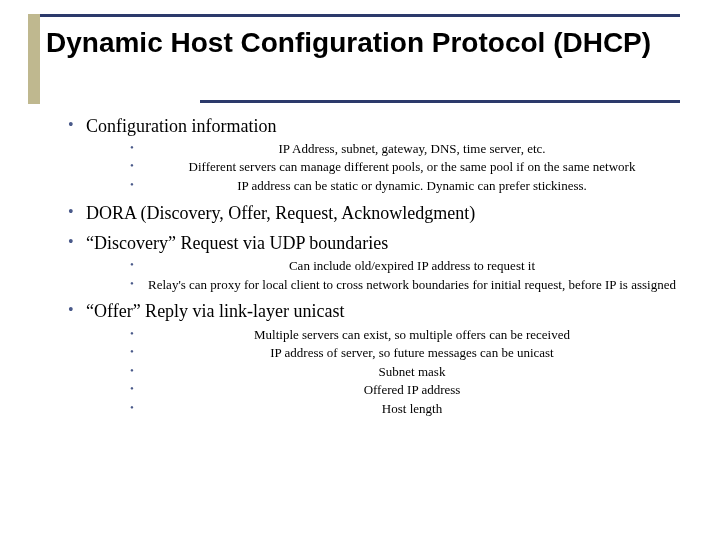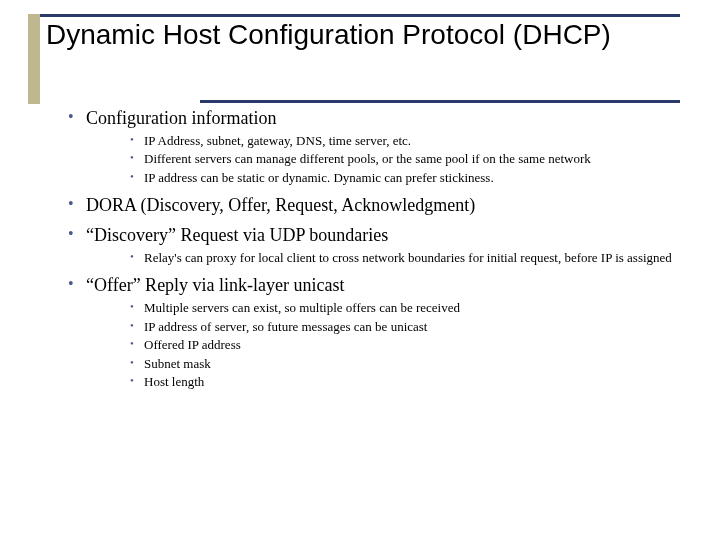--- a/index.html
+++ b/index.html
@@ -27,25 +27,25 @@
   .title-block .accent {
     position: absolute;
     left: 28px;
     top: 14px;
     width: 12px;
     height: 90px;
     background: #bfb88f;
   }
   .title-block h1 {
     font-family: Arial, Helvetica, sans-serif;
-    font-weight: 400;
+    font-weight: 700;
     font-size: 28px;
     line-height: 1.2;
     margin-left: 6px;
-    margin-top: 0;
+    margin-top: 8px;
     position: relative;
     z-index: 2;
   }
   .title-block .bottom-rule {
     position: absolute;
     left: 200px;
     right: 40px;
     top: 100px;
     height: 3px;
     background: #2c3a6b;
@@ -72,20 +72,21 @@
   }
   ul.sub {
     margin: 2px 0 4px 42px;
   }
   li.l2 {
     position: relative;
     padding-left: 16px;
     font-size: 13px;
     line-height: 1.35;
     margin-top: 1px;
+    text-align: center;
   }
   li.l2::before {
     content: "•";
     position: absolute;
     left: 2px;
     top: 0;
     color: #4a5a8a;
     font-size: 11px;
   }
 </style>
@@ -111,29 +112,30 @@
       </ul>
     </li>
 
     <li class="l1">
       <span>DORA (Discovery, Offer, Request, Acknowledgment)</span>
     </li>
 
     <li class="l1">
       <span>“Discovery” Request via UDP boundaries</span>
       <ul class="sub">
+        <li class="l2">Can include old/expired IP address to request it</li>
         <li class="l2">Relay's can proxy for local client to cross network boundaries for initial request, before IP is assigned</li>
       </ul>
     </li>
 
     <li class="l1">
       <span>“Offer” Reply via link-layer unicast</span>
       <ul class="sub">
         <li class="l2">Multiple servers can exist, so multiple offers can be received</li>
         <li class="l2">IP address of server, so future messages can be unicast</li>
+        <li class="l2">Subnet mask</li>
         <li class="l2">Offered IP address</li>
-        <li class="l2">Subnet mask</li>
         <li class="l2">Host length</li>
       </ul>
     </li>
 
   </ul>
 </div>
 
 </body></html>

